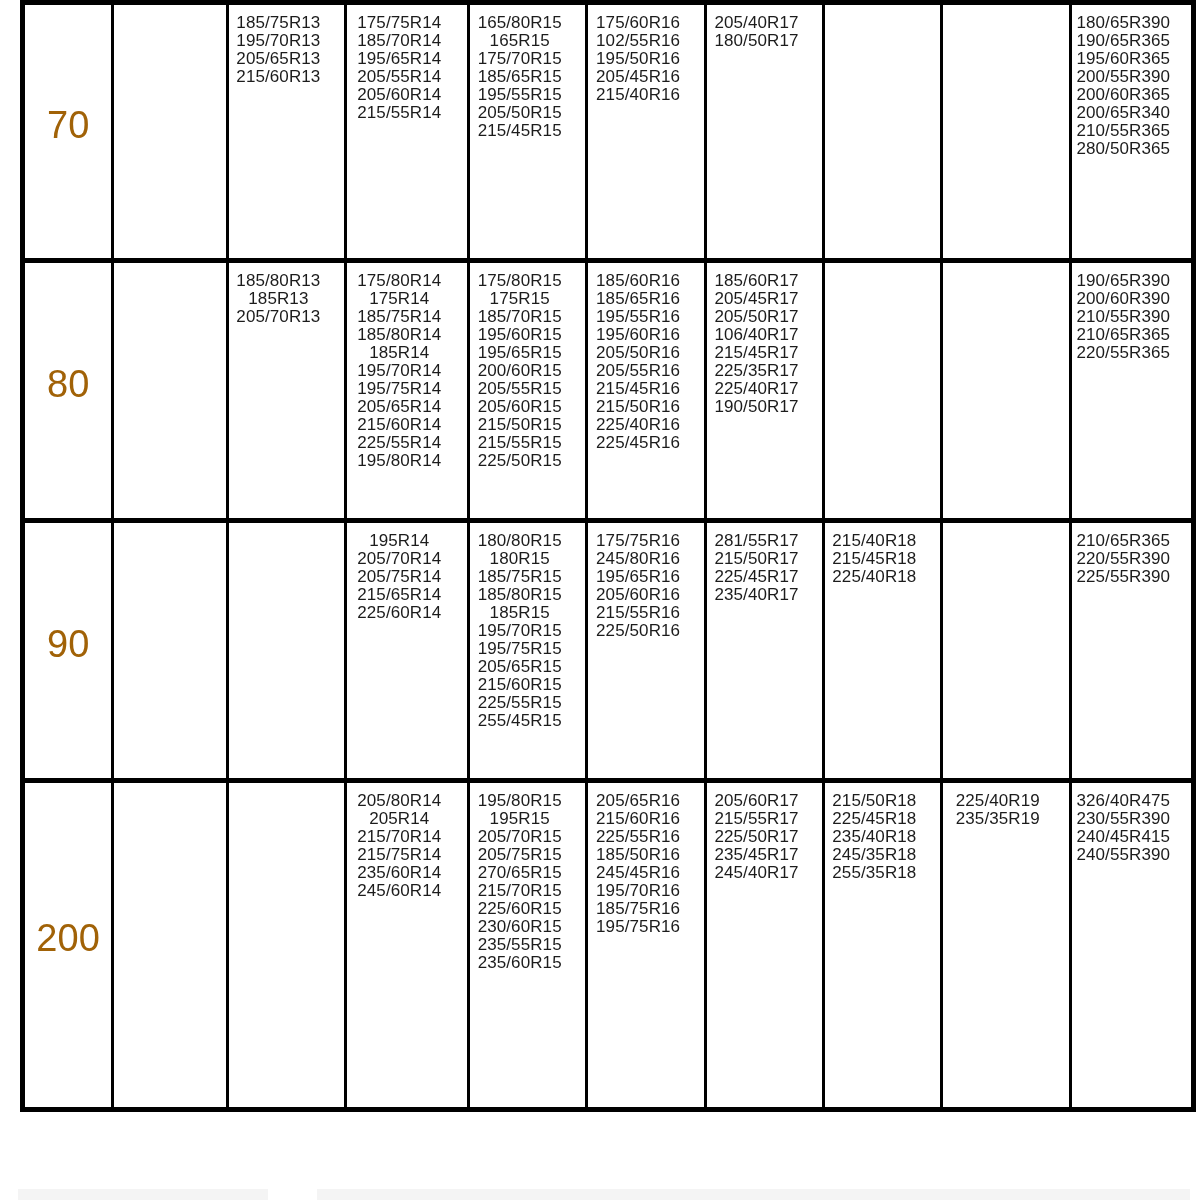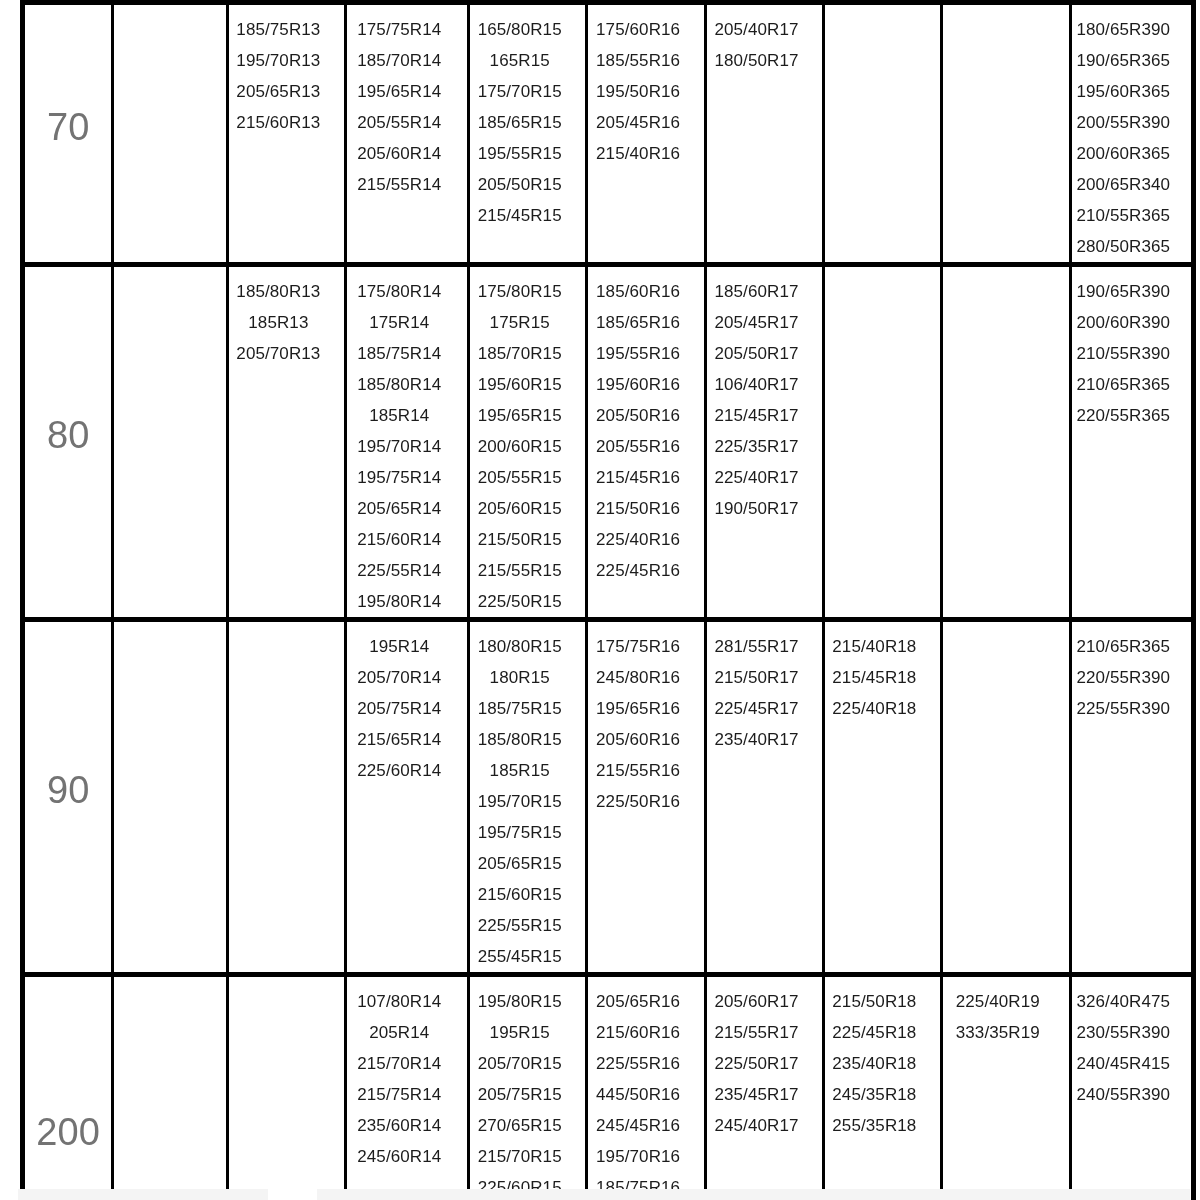--- a/index.html
+++ b/index.html
@@ -29,33 +29,33 @@
   table.fitment tr {
     border-top: 5px solid #000000;
     border-bottom: 5px solid #000000;
   }
   table.fitment td {
     border: 3px solid #000000;
     vertical-align: top;
     text-align: center;
     padding: 9px 16px 0 0;
     font-size: 17px;
-    line-height: 31px;
+    line-height: 18px;
     color: #1c1c1c;
     white-space: pre-line;
     overflow: hidden;
     letter-spacing: 0.1px;
   }
   table.fitment td.rowlabel {
     vertical-align: middle;
     font-size: 38px;
     line-height: 1;
     padding: 0 0 14px 0;
     white-space: nowrap;
-    color: #737373;
+    color: #a16207;
   }
   tr.h70  { height: 258px; }
   tr.h80  { height: 260px; }
   tr.h90  { height: 260px; }
   tr.h100 { height: 329px; }
   .cutbar {
     position: absolute;
     height: 11px;
     top: 1189px;
     background: #f4f4f4;
@@ -96,21 +96,21 @@
 205/60R14
 215/55R14</td>
       <td>165/80R15
 165R15
 175/70R15
 185/65R15
 195/55R15
 205/50R15
 215/45R15</td>
       <td>175/60R16
-185/55R16
+102/55R16
 195/50R16
 205/45R16
 215/40R16</td>
       <td>205/40R17
 180/50R17</td>
       <td></td>
       <td></td>
       <td>180/65R390
 190/65R365
 195/60R365
@@ -209,56 +209,56 @@
 225/40R18</td>
       <td></td>
       <td>210/65R365
 220/55R390
 225/55R390</td>
     </tr>
     <tr class="h100">
       <td class="rowlabel">200</td>
       <td></td>
       <td></td>
-      <td>107/80R14
+      <td>205/80R14
 205R14
 215/70R14
 215/75R14
 235/60R14
 245/60R14</td>
       <td>195/80R15
 195R15
 205/70R15
 205/75R15
 270/65R15
 215/70R15
 225/60R15
 230/60R15
 235/55R15
 235/60R15</td>
       <td>205/65R16
 215/60R16
 225/55R16
-445/50R16
+185/50R16
 245/45R16
 195/70R16
 185/75R16
 195/75R16</td>
       <td>205/60R17
 215/55R17
 225/50R17
 235/45R17
 245/40R17</td>
       <td>215/50R18
 225/45R18
 235/40R18
 245/35R18
 255/35R18</td>
       <td>225/40R19
-333/35R19</td>
+235/35R19</td>
       <td>326/40R475
 230/55R390
 240/45R415
 240/55R390</td>
     </tr>
   </tbody>
     </table>
 
   <div class="cutbar left"></div>
   <div class="cutbar right"></div>

